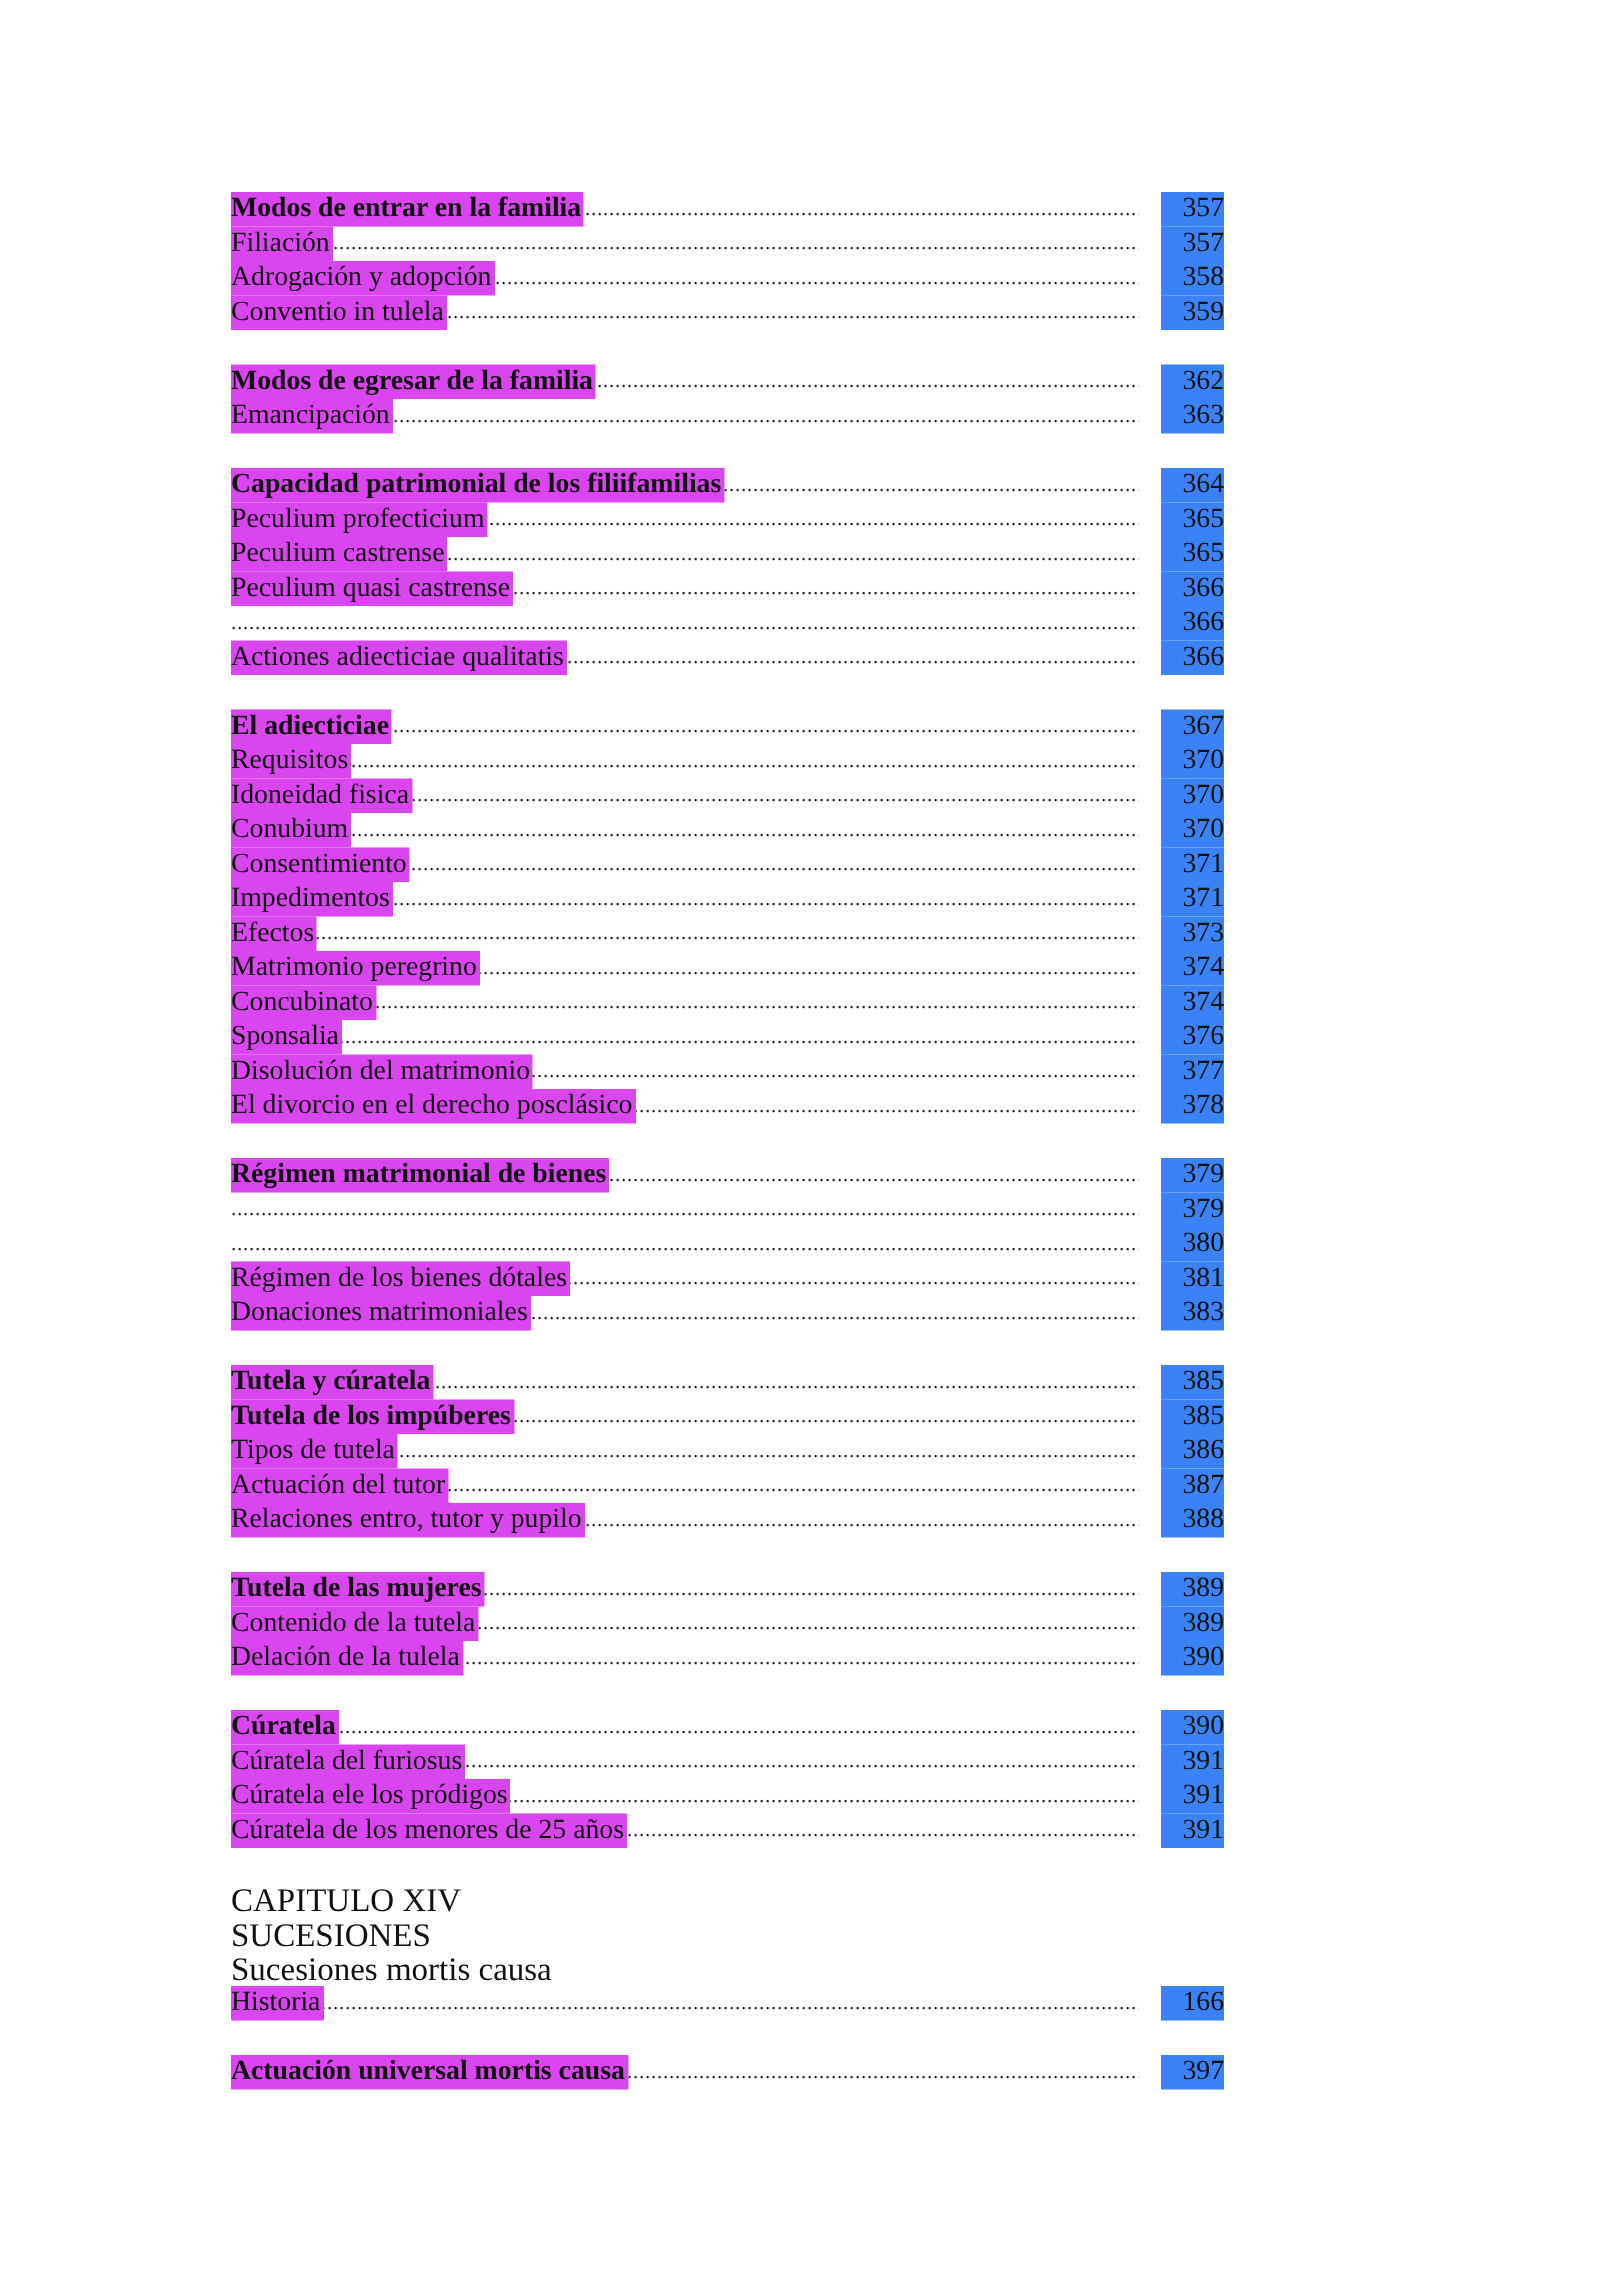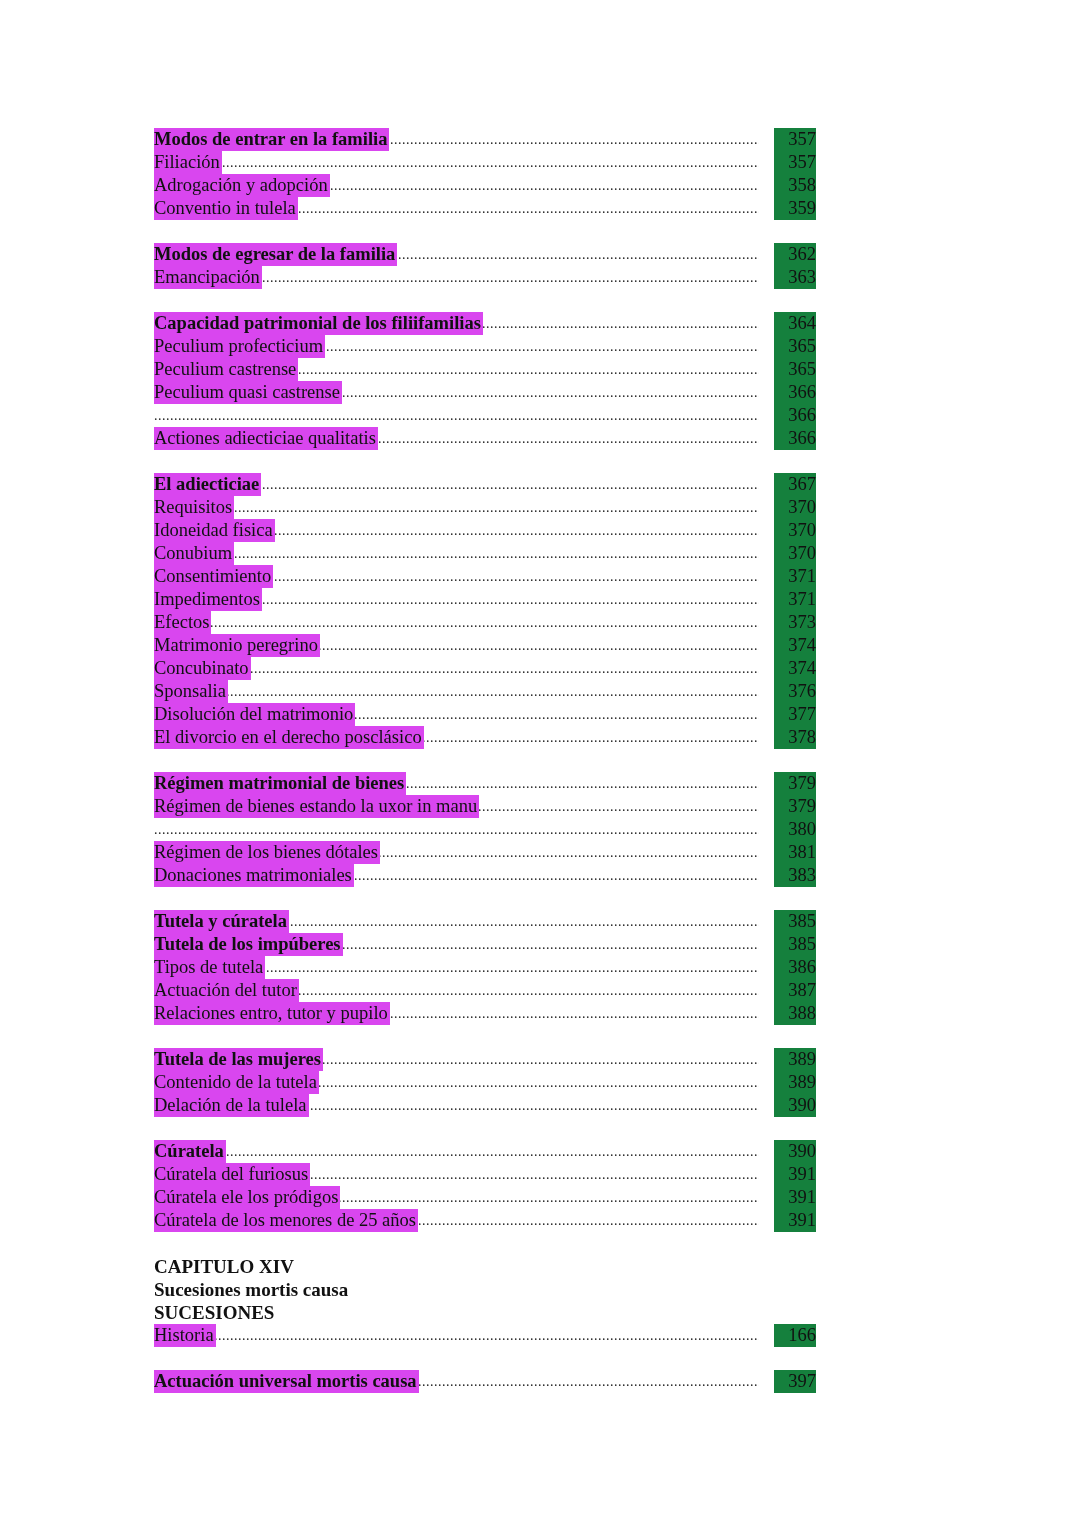--- a/index.html
+++ b/index.html
@@ -52,28 +52,28 @@
       font-size: 14px;
       letter-spacing: 0.5px;
       z-index: 1;
     }
     .toc-line .page-num {
       position: absolute;
       left: 620px;
       top: 0;
       width: 42px;
       text-align: right;
-      background: #15803d;
+      background: #3b82f6;
       z-index: 3;
     }
     .chapter-line {
       height: 23px;
       line-height: 23px;
-      font-size: 19px;
-      font-weight: bold;
+      font-size: 22px;
+      font-weight: normal;
     }
   </style>
 </head>
 <body>
 
 <div class="page" id="toc-root">
     <div class="toc-group">
       <div class="toc-line bold">
         <span class="leader">........................................................................................................................................................................................</span>
         <span class="label">Modos de entrar en la familia</span>
@@ -201,21 +201,20 @@
       </div>
     </div>
     <div class="toc-group">
       <div class="toc-line bold">
         <span class="leader">........................................................................................................................................................................................</span>
         <span class="label">Régimen matrimonial de bienes</span>
         <span class="page-num">379</span>
       </div>
       <div class="toc-line">
         <span class="leader">........................................................................................................................................................................................</span>
-        <span class="label">Régimen de bienes estando la uxor in manu</span>
         <span class="page-num">379</span>
       </div>
       <div class="toc-line">
         <span class="leader">........................................................................................................................................................................................</span>
         <span class="page-num">380</span>
       </div>
       <div class="toc-line">
         <span class="leader">........................................................................................................................................................................................</span>
         <span class="label">Régimen  de  los  bienes  dótales</span>
         <span class="page-num">381</span>
@@ -287,22 +286,22 @@
         <span class="page-num">391</span>
       </div>
       <div class="toc-line">
         <span class="leader">........................................................................................................................................................................................</span>
         <span class="label">Cúratela de los menores de 25 años</span>
         <span class="page-num">391</span>
       </div>
     </div>
     <div>
       <div class="chapter-line">CAPITULO XIV</div>
+      <div class="chapter-line">SUCESIONES</div>
       <div class="chapter-line">Sucesiones mortis causa</div>
-      <div class="chapter-line">SUCESIONES</div>
     </div>
     <div class="toc-group">
       <div class="toc-line">
         <span class="leader">........................................................................................................................................................................................</span>
         <span class="label">Historia</span>
         <span class="page-num">166</span>
       </div>
     </div>
     <div class="toc-group">
       <div class="toc-line bold">

